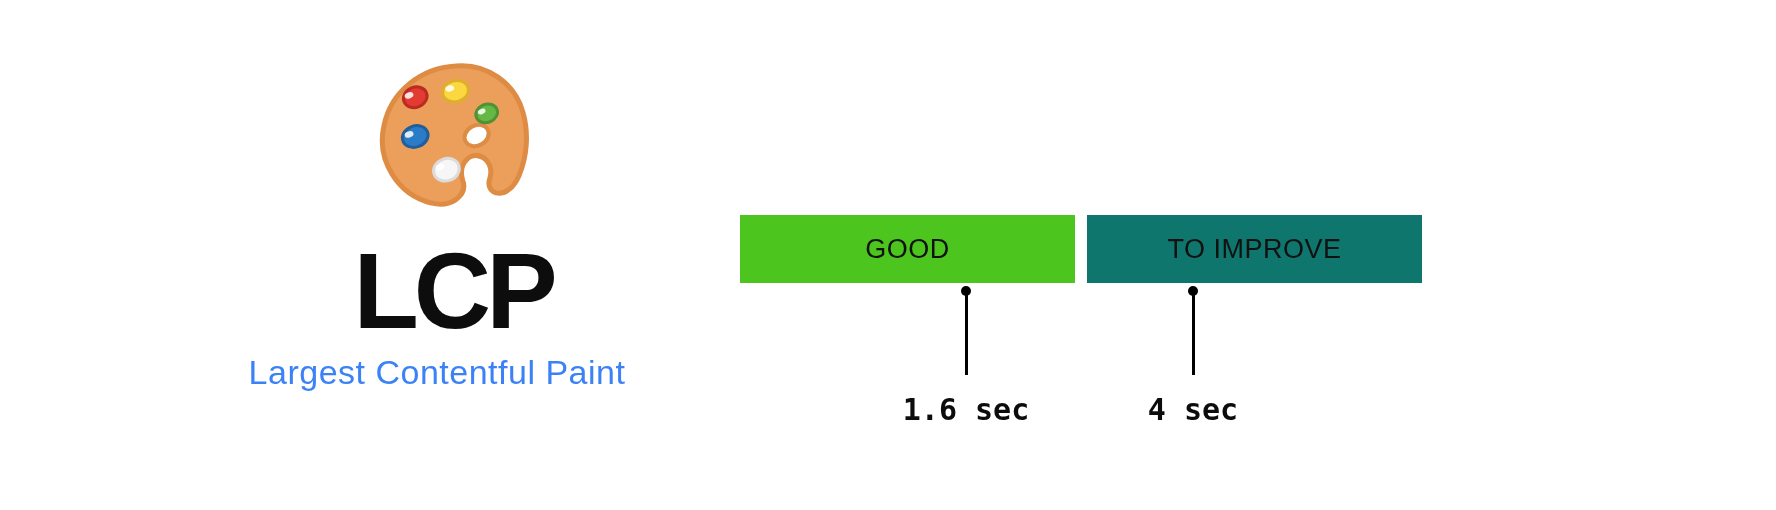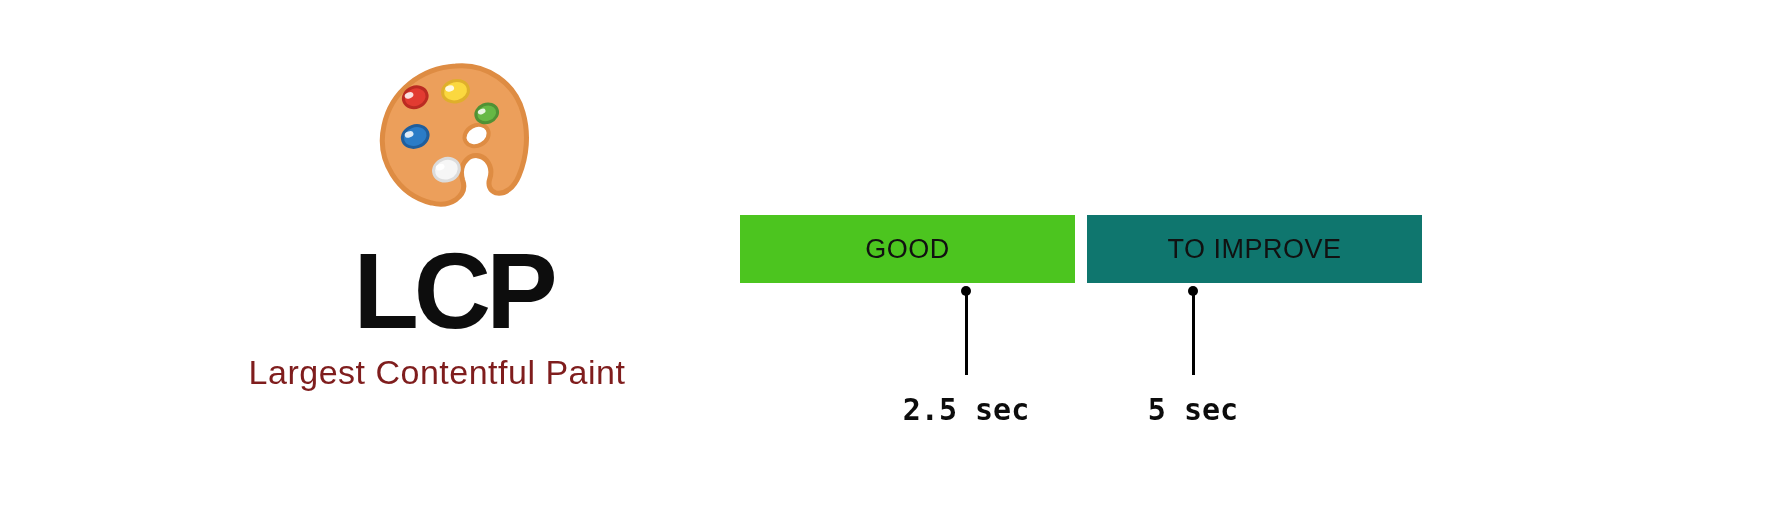--- a/index.html
+++ b/index.html
@@ -36,21 +36,21 @@
   .metric-subtitle {
     position: absolute;
     left: 137px;
     top: 351px;
     width: 600px;
     text-align: center;
     font-size: 34px;
     line-height: 1.25;
     font-weight: 300;
     letter-spacing: 0.5px;
-    color: #7f1d1d;
+    color: #3b82f6;
   }
 
   
   .scale-bar {
     position: absolute;
     left: 740px;
     top: 215px;
     width: 682px;
     height: 68px;
     display: flex;
@@ -155,22 +155,22 @@
   <div class="metric-subtitle">Largest Contentful Paint</div>
 
   <div class="scale-bar">
     <div class="scale-segment" style="background: rgb(76, 197, 31);">GOOD</div>
     <div class="scale-segment" style="background: #0f766e;">TO IMPROVE</div>
   </div>
 
   <div class="marker marker-25">
     <div class="marker-dot"></div>
     <div class="marker-line"></div>
-    <div class="marker-label">2.5 sec</div>
+    <div class="marker-label">1.6 sec</div>
   </div>
 
   <div class="marker marker-4">
     <div class="marker-dot"></div>
     <div class="marker-line"></div>
-    <div class="marker-label">5 sec</div>
+    <div class="marker-label">4 sec</div>
   </div>
 
 </div>
 
 </body></html>

